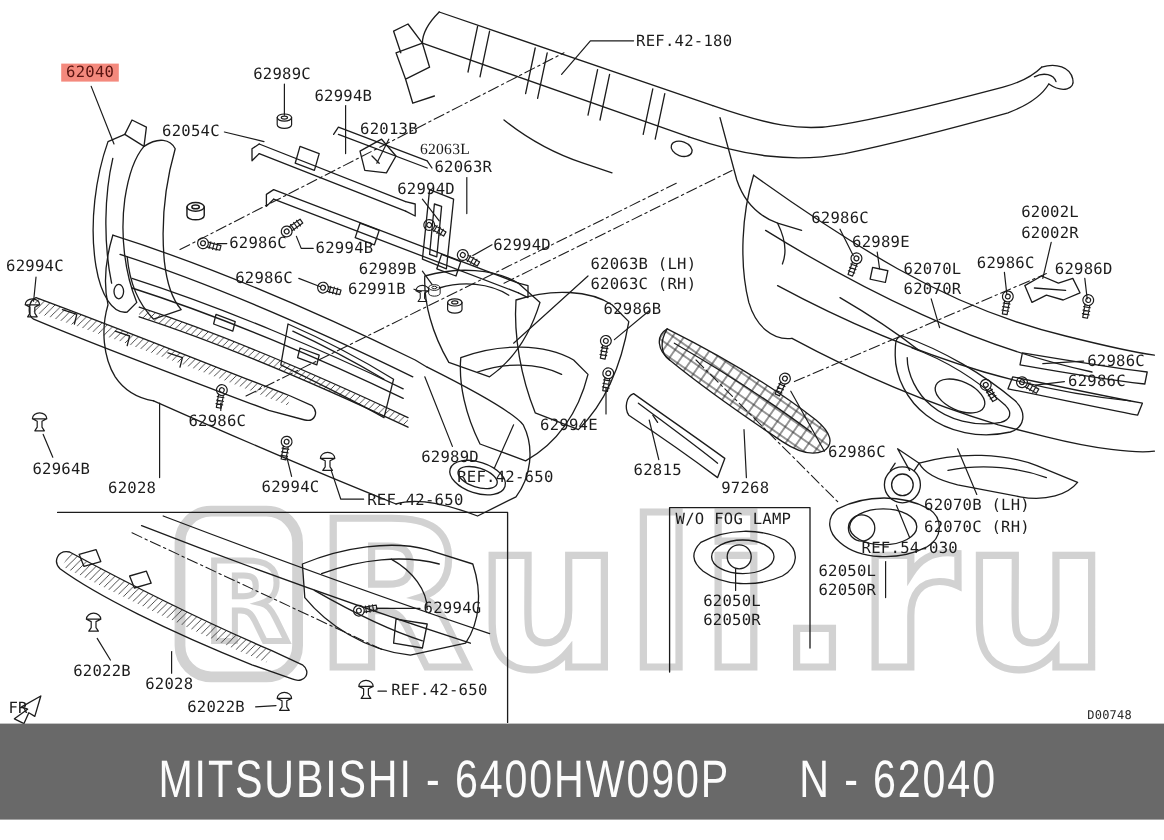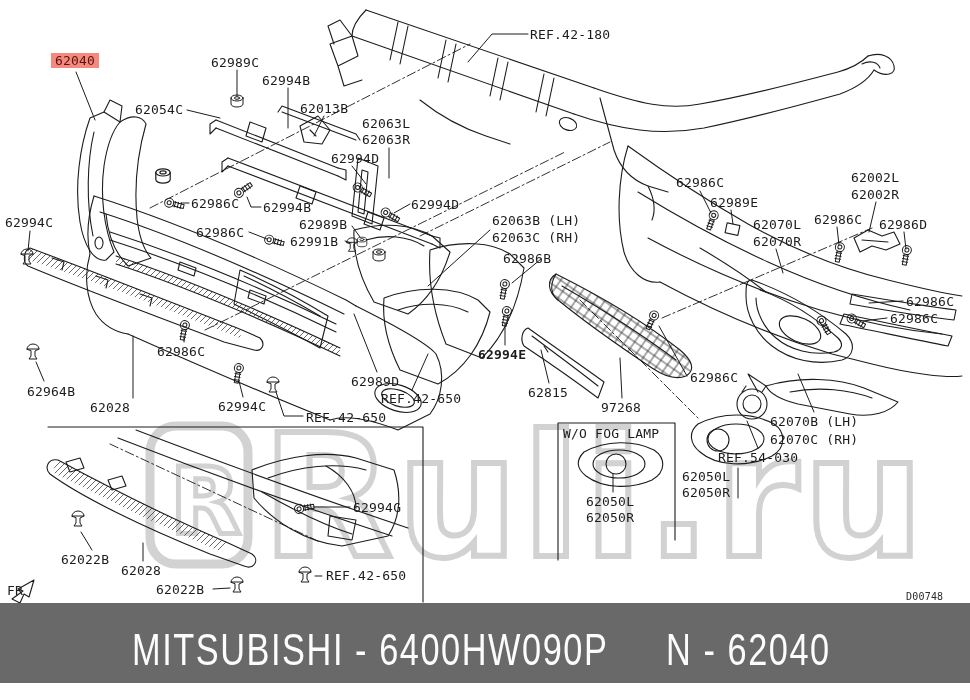--- a/index.html
+++ b/index.html
@@ -275,21 +275,21 @@
   </g>
 </svg>
 
 <div id="labels-layer">
       <div class="part-label highlight" style="left: 51px; top: 53px;">62040</div>
       <div class="part-label" style="left: 211px; top: 55px;">62989C</div>
       <div class="part-label" style="left: 262px; top: 73px;">62994B</div>
       <div class="part-label" style="left: 135px; top: 102px;">62054C</div>
       <div class="part-label" style="left: 300px; top: 101px;">62013B</div>
       <div class="part-label" style="left: 530px; top: 27px;">REF.42-180</div>
-      <div class="part-label" style="left: 362px; top: 116px;">62063L</div>
+      <div class="part-label" style="left: 350px; top: 116px; font-family: Liberation Serif, serif;">62063L</div>
       <div class="part-label" style="left: 362px; top: 132px;">62063R</div>
       <div class="part-label" style="left: 331px; top: 151px;">62994D</div>
       <div class="part-label" style="left: 411px; top: 197px;">62994D</div>
       <div class="part-label" style="left: 191px; top: 196px;">62986C</div>
       <div class="part-label" style="left: 263px; top: 200px;">62994B</div>
       <div class="part-label" style="left: 5px; top: 215px;">62994C</div>
       <div class="part-label" style="left: 196px; top: 225px;">62986C</div>
       <div class="part-label" style="left: 299px; top: 217px;">62989B</div>
       <div class="part-label" style="left: 290px; top: 234px;">62991B</div>
       <div class="part-label" style="left: 492px; top: 213px;">62063B (LH)</div>
@@ -305,21 +305,21 @@
       <div class="part-label" style="left: 879px; top: 217px;">62986D</div>
       <div class="part-label" style="left: 906px; top: 294px;">62986C</div>
       <div class="part-label" style="left: 890px; top: 311px;">62986C</div>
       <div class="part-label" style="left: 157px; top: 344px;">62986C</div>
       <div class="part-label" style="left: 27px; top: 384px;">62964B</div>
       <div class="part-label" style="left: 90px; top: 400px;">62028</div>
       <div class="part-label" style="left: 218px; top: 399px;">62994C</div>
       <div class="part-label" style="left: 351px; top: 374px;">62989D</div>
       <div class="part-label" style="left: 381px; top: 391px;">REF.42-650</div>
       <div class="part-label" style="left: 306px; top: 410px;">REF.42-650</div>
-      <div class="part-label" style="left: 478px; top: 347px; font-weight: bold;">62994E</div>
+      <div class="part-label" style="left: 450px; top: 347px;">62994E</div>
       <div class="part-label" style="left: 528px; top: 385px;">62815</div>
       <div class="part-label" style="left: 601px; top: 400px;">97268</div>
       <div class="part-label" style="left: 690px; top: 370px;">62986C</div>
       <div class="part-label" style="left: 770px; top: 414px;">62070B (LH)</div>
       <div class="part-label" style="left: 770px; top: 432px;">62070C (RH)</div>
       <div class="part-label" style="left: 718px; top: 450px;">REF.54-030</div>
       <div class="part-label" style="left: 563px; top: 426px;">W/O FOG LAMP</div>
       <div class="part-label" style="left: 586px; top: 494px;">62050L</div>
       <div class="part-label" style="left: 586px; top: 510px;">62050R</div>
       <div class="part-label" style="left: 682px; top: 469px;">62050L</div>

